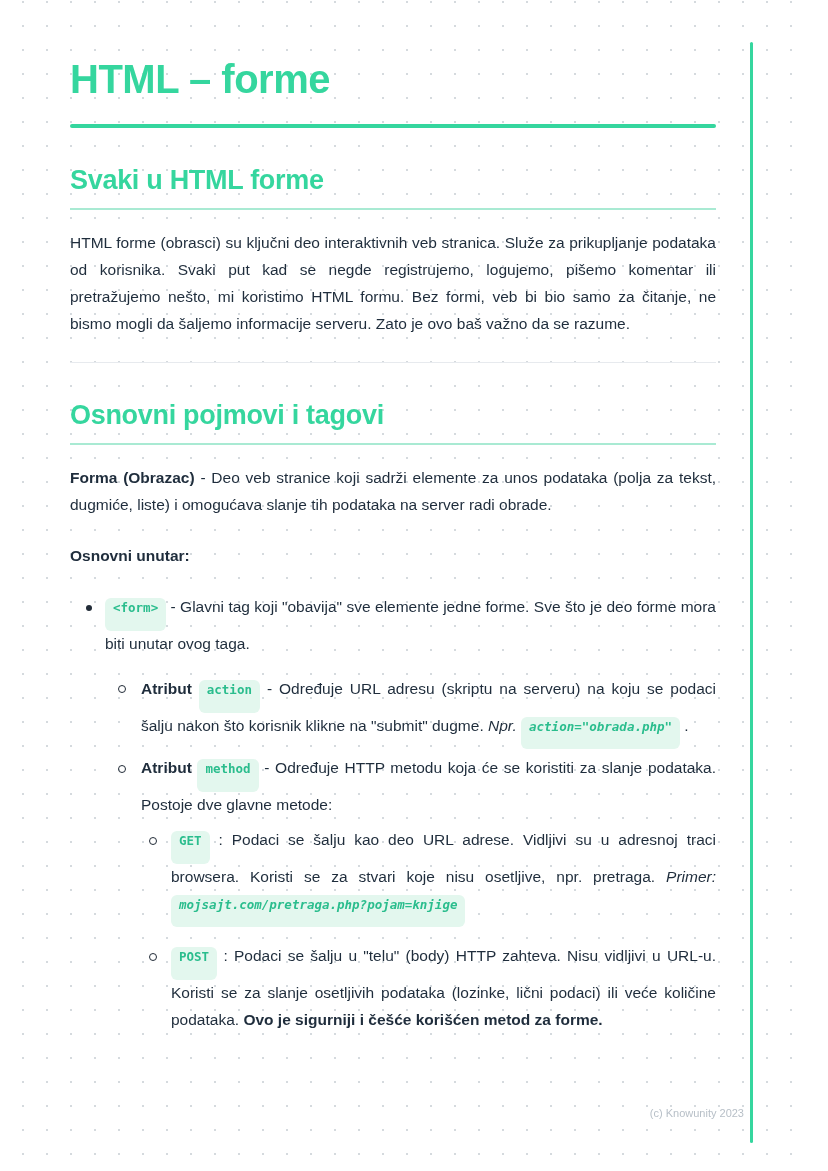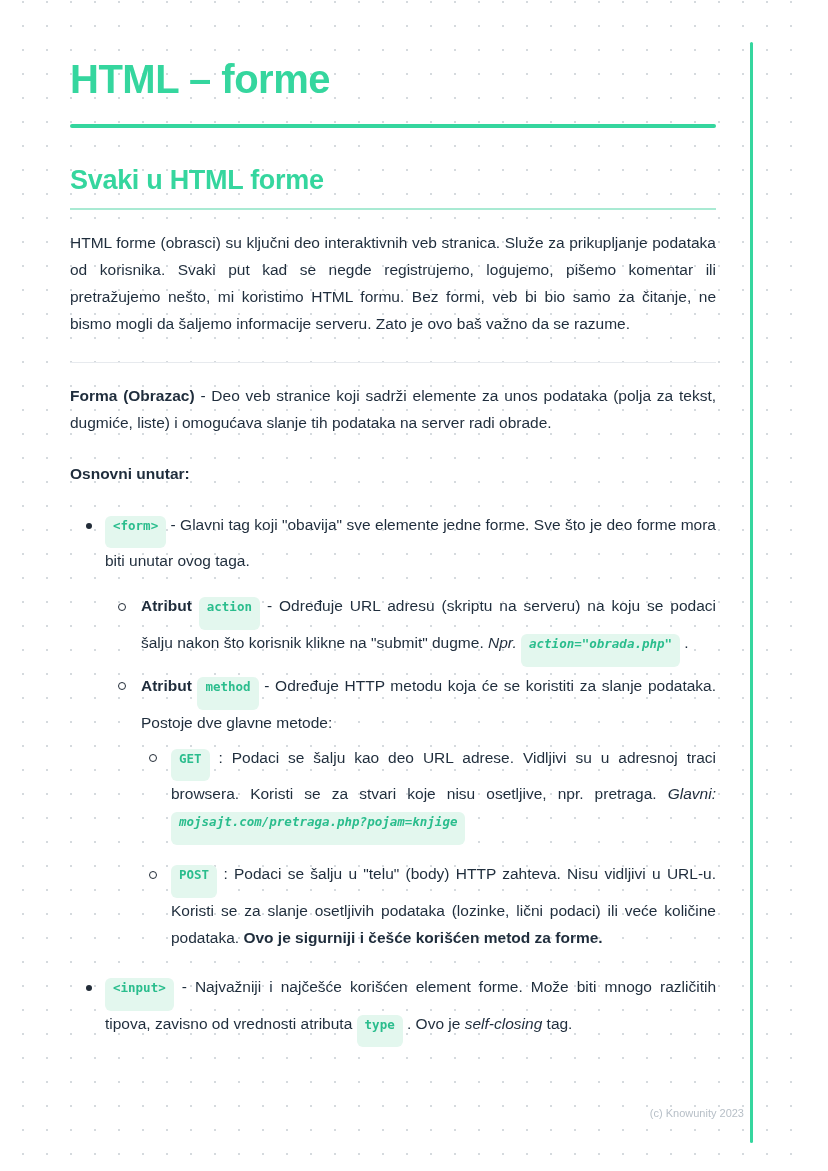--- a/index.html
+++ b/index.html
@@ -164,20 +164,21 @@
     <div class="title-rule"></div>
 
     <section>
       <h2 class="section-heading">Svaki u HTML forme</h2>
       <p class="body">HTML forme (obrasci) su ključni deo interaktivnih veb stranica. Služe za prikupljanje podataka od korisnika. Svaki put kad se negde registrujemo, logujemo, pišemo komentar ili pretražujemo nešto, mi koristimo HTML formu. Bez formi, veb bi bio samo za čitanje, ne bismo mogli da šaljemo informacije serveru. Zato je ovo baš važno da se razume.</p>
     </section>
 
     <hr class="divider">
 
     <section>
+      <h2 class="section-heading">Osnovni pojmovi i tagovi</h2>
 
       <p class="body"><strong>Forma (Obrazac)</strong><span> - Deo veb stranice koji sadrži elemente za unos podataka (polja za tekst, dugmiće, liste) i omogućava slanje tih podataka na server radi obrade.</span></p>
 
       <p class="label">Osnovni unutar:</p>
 
       <ul class="l1">
         <li>
           <span class="chip">&lt;form&gt;</span><span> - Glavni tag koji "obavija" sve elemente jedne forme. Sve što je deo forme mora biti unutar ovog taga.</span>
 
           <ul class="l2">
@@ -186,33 +187,30 @@
               <span class="chip">action</span><span> - Određuje URL adresu (skriptu na serveru) na koju se podaci šalju nakon što korisnik klikne na "submit" dugme. </span><em>Npr.</em>
               <span class="chip it">action="obrada.php"</span><span> .</span>
             </li>
 
             <li>
               <strong>Atribut</strong>
               <span class="chip">method</span><span> - Određuje HTTP metodu koja će se koristiti za slanje podataka. Postoje dve glavne metode:</span>
 
               <ul class="l3">
                 <li>
-                  <span class="chip">GET</span><span> : Podaci se šalju kao deo URL adrese. Vidljivi su u adresnoj traci browsera. Koristi se za stvari koje nisu osetljive, npr. pretraga. </span><em>Glavni: </em>
+                  <span class="chip">GET</span><span> : Podaci se šalju kao deo URL adrese. Vidljivi su u adresnoj traci browsera. Koristi se za stvari koje nisu osetljive, npr. pretraga. </span><em>Primer: </em>
                   <span class="chip it">mojsajt.com/pretraga.php?pojam=knjige</span>
                 </li>
 
                 <li>
                   <span class="chip">POST</span><span> : Podaci se šalju u "telu" (body) HTTP zahteva. Nisu vidljivi u URL-u. Koristi se za slanje osetljivih podataka (lozinke, lični podaci) ili veće količine podataka. </span><strong>Ovo je sigurniji i češće korišćen metod za forme.</strong>
                 </li>
               </ul>
             </li>
           </ul>
         </li>
 
-        <li>
-          <span class="chip">&lt;input&gt;</span><span> - Najvažniji i najčešće korišćen element forme. Može biti mnogo različitih tipova, zavisno od vrednosti atributa </span><span class="chip">type</span><span> . Ovo je </span><em>self-closing</em><span> tag.</span>
-        </li>
       </ul>
     </section>
   </div>
 
   <div class="footer">(c) Knowunity 2023</div>
 </div>
 
 </body></html>

